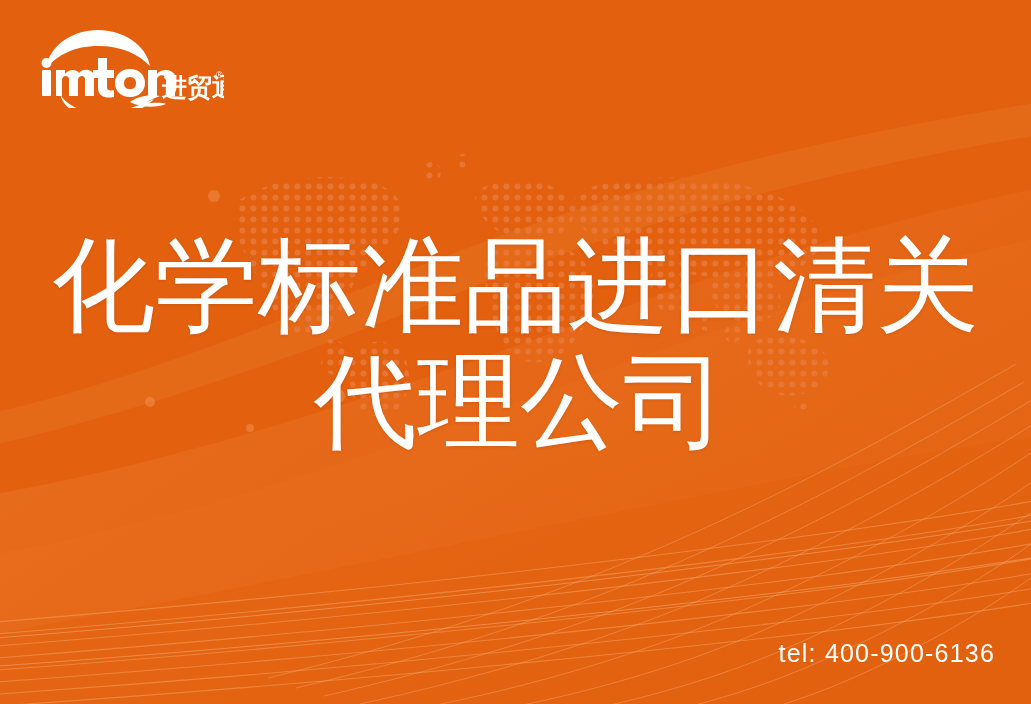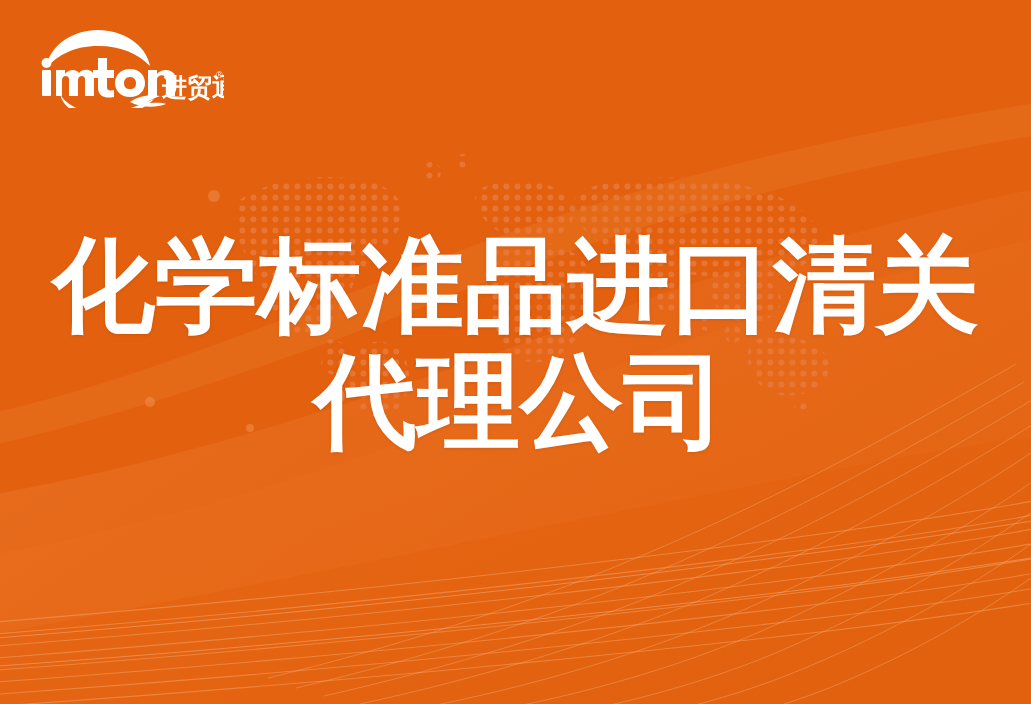--- a/index.html
+++ b/index.html
@@ -50,21 +50,21 @@
 
   
   .headline {
     position: absolute;
     left: 0;
     top: 228px;
     width: 1031px;
     text-align: center;
     color: #ffffff;
     font-family: "Liberation Sans", "DejaVu Sans", sans-serif;
-    font-weight: 700;
+    font-weight: 400;
     font-size: 103px;
     line-height: 116px;
     letter-spacing: 0px;
     white-space: nowrap;
     text-shadow: 0 1px 3px rgba(120, 45, 0, 0.18);
   }
   .headline-line {
     display: block;
   }
   .headline-line.line2 {
@@ -262,14 +262,15 @@
       <path d="M 96 78 C 104 72 116 70 126 72 C 120 74 114 77 110 80
                C 118 79 126 78 132 80 C 122 84 108 84 96 78 Z"></path>
     </g>
   </svg>
 
   <div class="headline">
     <span class="headline-line line1">化学标准品进口清关</span>
     <span class="headline-line line2">代理公司</span>
   </div>
 
+  <div class="phone">tel: 400-900-6136</div>
 
 </div>
 
 </body></html>

